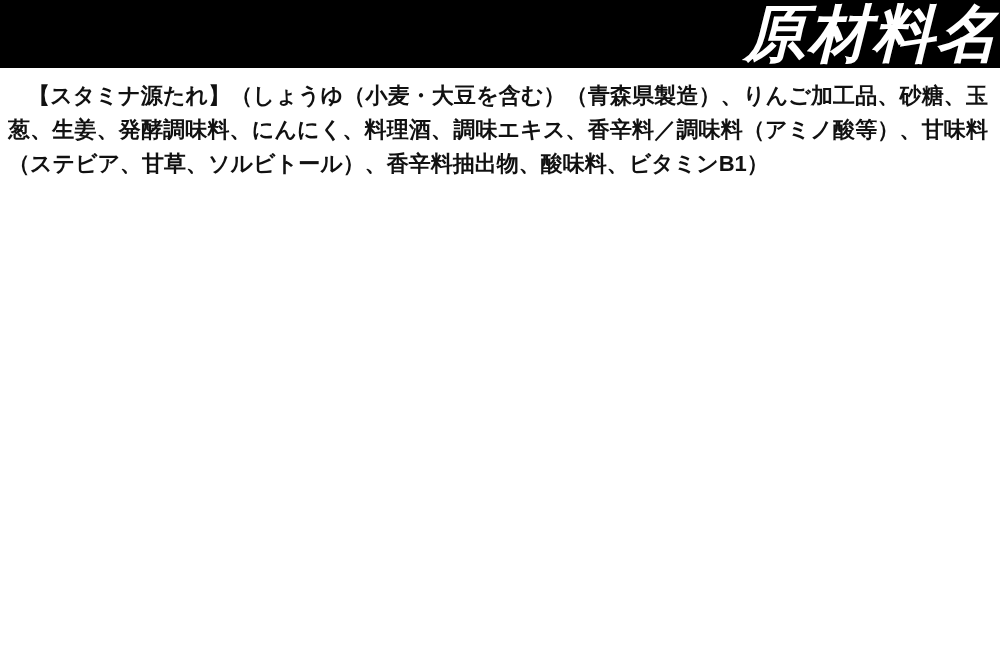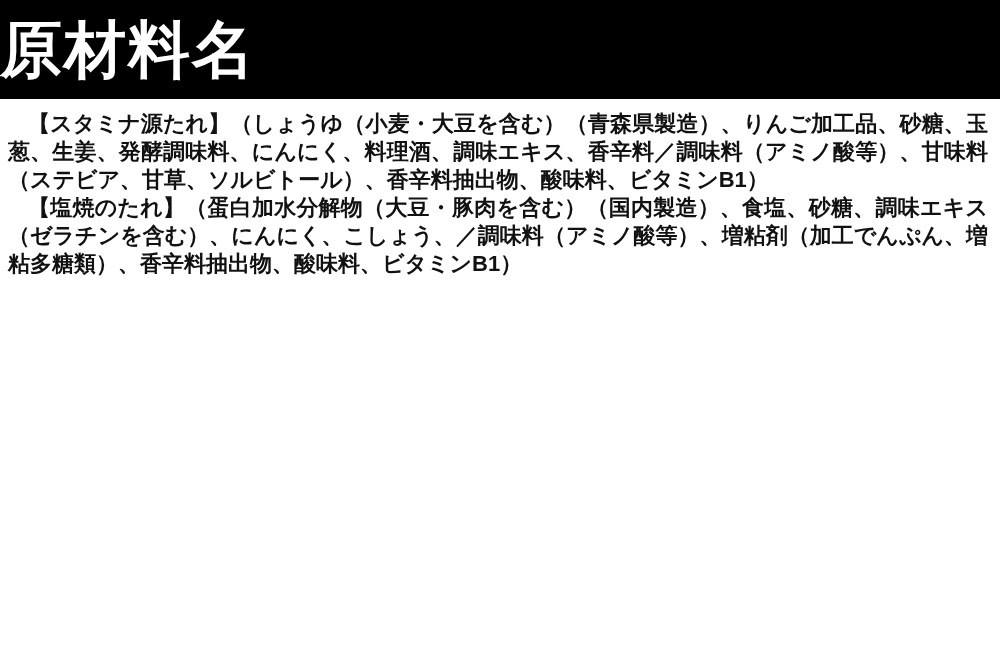--- a/index.html
+++ b/index.html
@@ -8,54 +8,54 @@
     background: #ffffff;
   }
   body {
     width: 1000px;
     height: 666px;
     overflow: hidden;
     font-family: "Liberation Sans", sans-serif;
   }
   .header-bar {
     width: 1000px;
-    height: 99px;
+    height: 68px;
     background: #000000;
     display: flex;
     align-items: center;
-    justify-content: flex-start;
+    justify-content: flex-end;
     box-sizing: border-box;
+    font-style: italic;
   }
   .header-title {
     color: #ffffff;
     font-size: 62px;
     font-weight: 700;
     letter-spacing: 2px;
     line-height: 1;
   }
   .ingredients-panel {
     box-sizing: border-box;
     width: 1000px;
     padding: 11px 12px 0 8px;
     color: #111111;
     font-size: 22px;
     font-weight: 700;
-    line-height: 28px;
+    line-height: 34px;
     text-align: justify;
     text-justify: inter-character;
     word-break: break-all;
   }
   .ingredient-paragraph {
     margin: 0;
     text-indent: 20px;
   }
 </style>
 </head>
 <body>
 
 <div class="header-bar">
   <div class="header-title">原材料名</div>
 </div>
 
 <div class="ingredients-panel">
   <p class="ingredient-paragraph"><span>【スタミナ源たれ】</span><span>（しょうゆ（小麦・大豆を含む）（青森県製造）、りんご加工品、砂糖、玉葱、生姜、発酵調味料、にんにく、料理酒、調味エキス、香辛料／調味料（アミノ酸等）、甘味料（ステビア、甘草、ソルビトール）、香辛料抽出物、酸味料、ビタミンB1）</span></p>
-  <p class="ingredient-paragraph"><span>【塩焼のたれ】</span><span>（蛋白加水分解物（大豆・豚肉を含む）（国内製造）、食塩、砂糖、調味エキス（ゼラチンを含む）、にんにく、こしょう、／調味料（アミノ酸等）、増粘剤（加工でんぷん、増粘多糖類）、香辛料抽出物、酸味料、ビタミンB1）</span></p>
 </div>
 
 </body></html>

